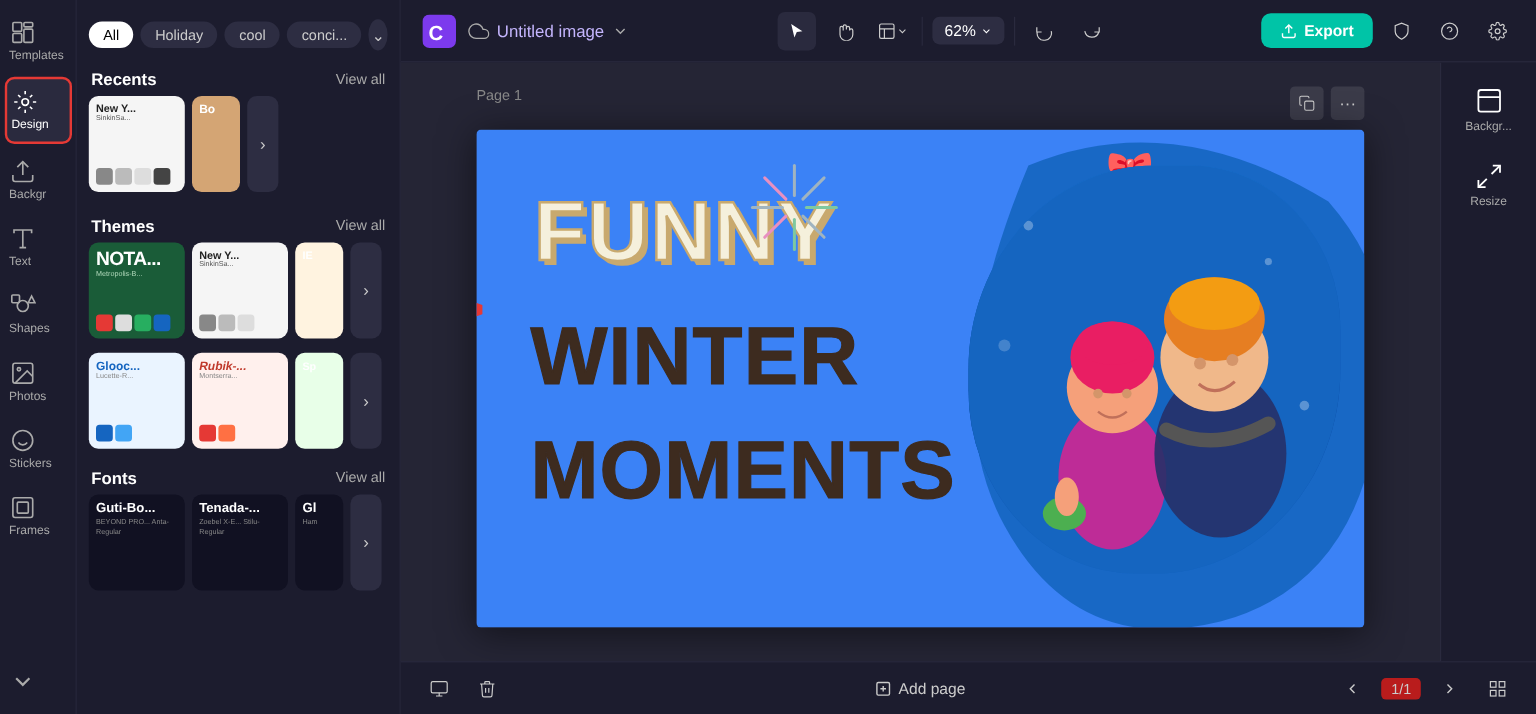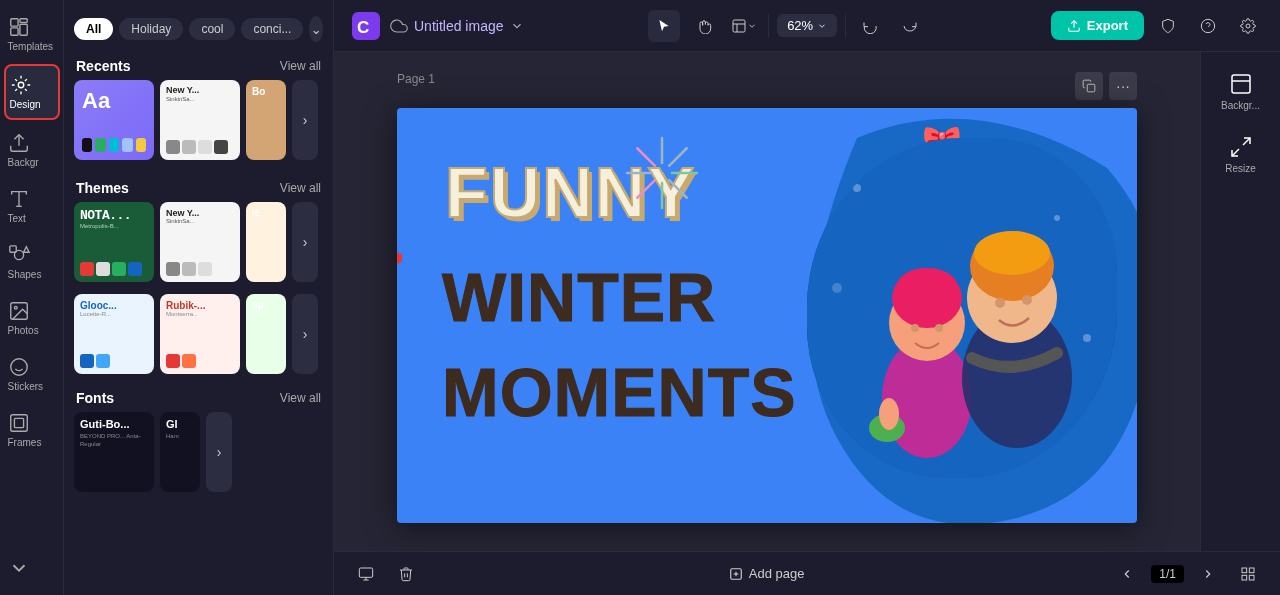--- a/index.html
+++ b/index.html
@@ -51,21 +51,21 @@
       align-items: center;
       overflow: hidden;
     }
     .chip {
       padding: 4px 12px;
       border-radius: 20px;
       font-size: 12px;
       cursor: pointer;
       white-space: nowrap;
     }
-    .chip.active { background: #fff; color: #000; font-weight: 700; }
+    .chip.active { background: #fff; color: #000; font-weight: 400; }
     .chip.inactive { background: #2d2d42; color: #ccc; }
     .chip-more { background: #2d2d42; color: #ccc; border-radius: 50%; width: 26px; height: 26px; display: flex; align-items: center; justify-content: center; cursor: pointer; font-size: 13px; }
 
     
     .section-header {
       display: flex;
       justify-content: space-between;
       align-items: center;
       padding: 10px 12px 6px;
     }
@@ -115,29 +115,29 @@
       cursor: pointer;
       flex-shrink: 0;
       display: flex;
       flex-direction: column;
     }
 
     .card-nota {
       background: #1a5c38;
       padding: 6px;
     }
-    .card-nota-title { font-size: 13px; font-weight: 900; color: #fff; letter-spacing: -0.5px; font-family: Liberation Mono, monospace; }
+    .card-nota-title { font-size: 16px; font-weight: 900; color: #fff; letter-spacing: -0.5px; }
     .card-nota-sub { font-size: 6px; color: #aed6b8; }
     .card-nota-colors { display: flex; gap: 2px; margin-top: auto; }
 
     .card-rubik {
       background: #fff0ed;
       padding: 6px;
     }
-    .card-rubik-title { font-size: 10px; font-weight: 700; color: #c0392b; }
+    .card-rubik-title { font-size: 10px; font-weight: 700; color: #c0392b; font-style: italic; }
     .card-rubik-sub { font-size: 6px; color: #888; }
 
     .card-glooc {
       background: #eaf4ff;
       padding: 6px;
     }
     .card-glooc-title { font-size: 10px; font-weight: 700; color: #1565c0; }
     .card-glooc-sub { font-size: 6px; color: #888; }
 
     
@@ -420,21 +420,21 @@
       align-items: center;
       gap: 4px;
       cursor: pointer;
       padding: 8px;
       border-radius: 8px;
       width: 68px;
     }
     .right-panel-label { font-size: 10px; color: #aaa; }
 
     
-    .page-indicator { background: #000000; padding: 2px 8px; border-radius: 4px; font-size: 12px; color: #ccc; }
+    .page-indicator { background: #b91c1c; padding: 2px 8px; border-radius: 4px; font-size: 12px; color: #ccc; }
     .icon-btn-small {
       width: 28px;
       height: 28px;
       border-radius: 4px;
       background: rgba(255,255,255,0.1);
       display: flex;
       align-items: center;
       justify-content: center;
       cursor: pointer;
       color: #ccc;
@@ -533,30 +533,20 @@
     <div class="chip inactive">conci...</div>
     <div class="chip-more">⌄</div>
   </div>
 
   <div class="section-header">
     <span class="section-title">Recents</span>
     <span class="view-all">View all</span>
   </div>
   <div class="template-grid">
 
-    <div class="template-card card-aa">
-      <span class="card-aa-text">Aa</span>
-      <div class="card-aa-colors">
-        <div class="color-dot" style="background:#111"></div>
-        <div class="color-dot" style="background:#27ae60"></div>
-        <div class="color-dot" style="background:#00bcd4"></div>
-        <div class="color-dot" style="background:#a0c4ff"></div>
-        <div class="color-dot" style="background:#f5c842"></div>
-      </div>
-    </div>
 
     <div class="template-card" style="background:#f5f5f5; padding:6px; display:flex; flex-direction:column;">
       <div style="font-size:9px; font-weight:800; color:#222; line-height:1.1;">New Y...</div>
       <div style="font-size:6px; color:#555;">SinkinSa...</div>
       <div style="display:flex; gap:2px; margin-top:auto;">
         <div style="width:14px;height:14px;border-radius:3px;background:#888;"></div>
         <div style="width:14px;height:14px;border-radius:3px;background:#bbb;"></div>
         <div style="width:14px;height:14px;border-radius:3px;background:#ddd;"></div>
         <div style="width:14px;height:14px;border-radius:3px;background:#444;"></div>
       </div>
@@ -633,20 +623,25 @@
 
   <div class="section-header">
     <span class="section-title">Fonts</span>
     <span class="view-all">View all</span>
   </div>
   <div class="fonts-grid">
     <div class="font-card">
       <div class="font-card-title">Guti-Bo...</div>
       <div class="font-card-sub">BEYOND PRO...
 Anta-Regular</div>
+    </div>
+    <div class="font-card">
+      <div class="font-card-title">Tenada-...</div>
+      <div class="font-card-sub">Zoebel X-E...
+Stilu-Regular</div>
     </div>
     <div class="font-card" style="width:40px; overflow:hidden;">
       <div class="font-card-title">Gl</div>
       <div class="font-card-sub">Ham</div>
     </div>
     <div class="card-next">›</div>
   </div>
 </div>
 
 <div class="main-area">

